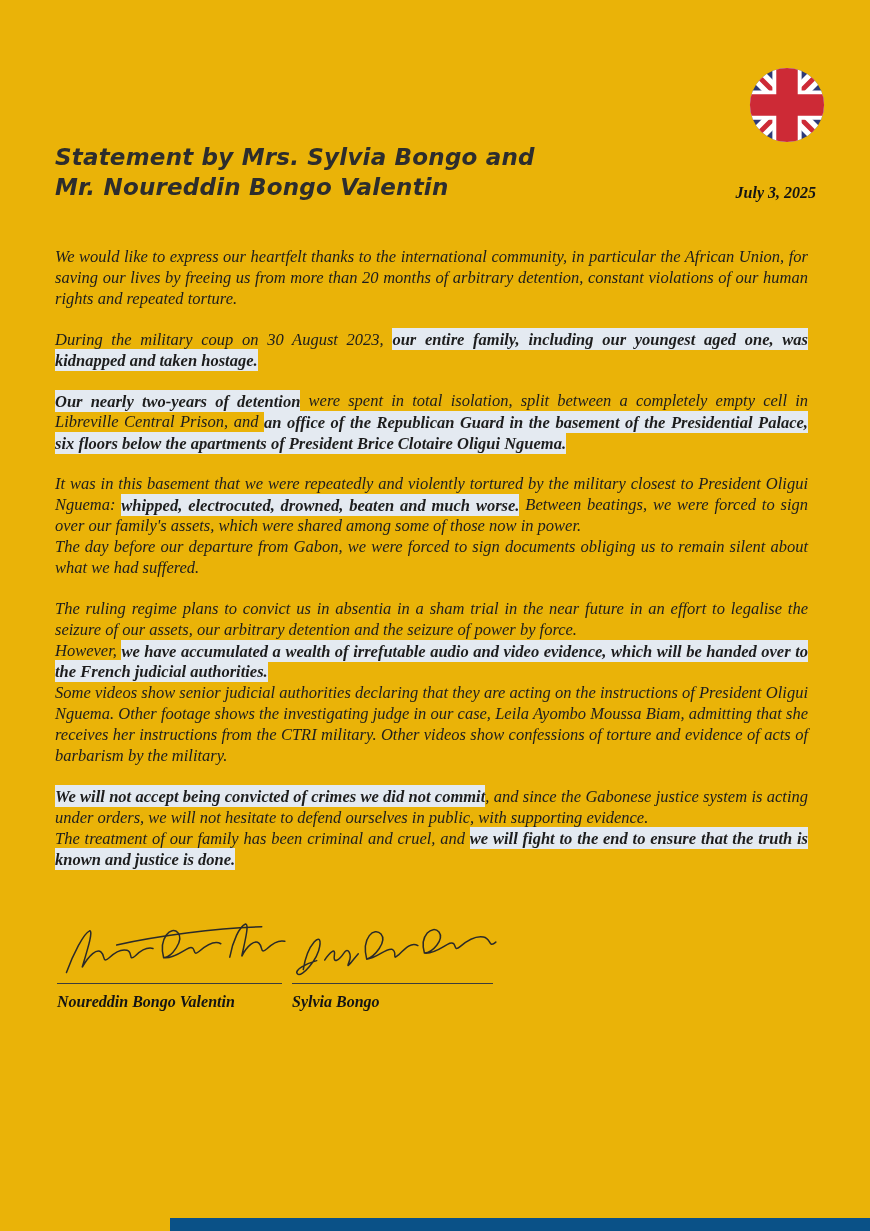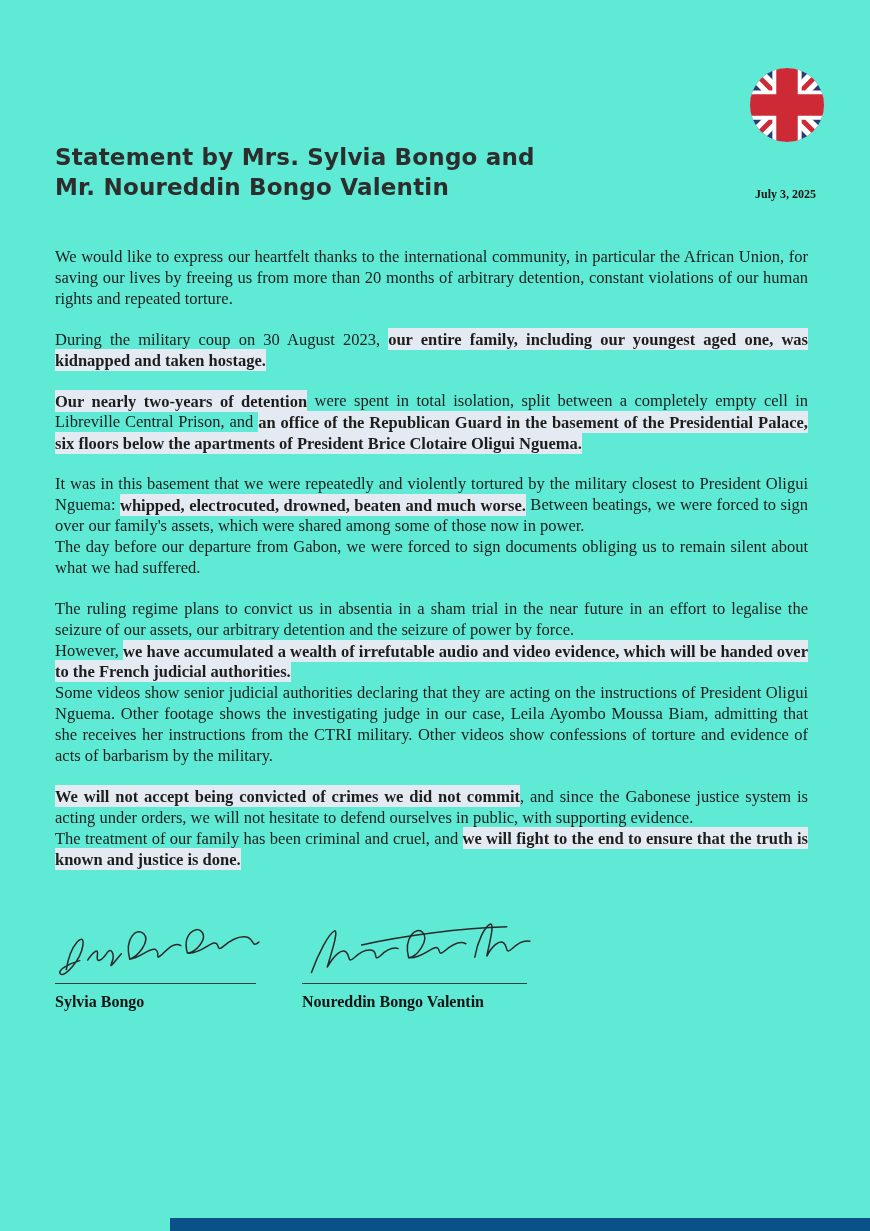--- a/index.html
+++ b/index.html
@@ -24,21 +24,21 @@
     font-family:"DejaVu Sans", sans-serif;
     font-weight:bold;
     font-size:23px;line-height:1.32;
     letter-spacing:0.2px;
     color:#2d2d2d;
     max-width:500px;
   }
   .date{
     font-family:"Liberation Serif", serif;
     font-weight:bold;
-    font-size:12px;
+    font-size:16px;
     color:#141414;
     white-space:nowrap;
     padding-bottom:1px;
     margin-top:27px;
   }
   .body{margin-top:44px;}
   .para{
     margin:0 8px 20px 0;
     text-align:justify;
     font-size:16.5px;
@@ -69,21 +69,21 @@
   }
   .bottom-bar{
     position:absolute;
     bottom:0;left:170px;right:0;
     height:13px;
   }
 </style>
 </head>
 <body>
 
-<div class="page" style="background: #5eead4; color: rgb(29, 29, 29);">
+<div class="page" style="background: #eab308; color: rgb(29, 29, 29); font-style: italic;">
 
   <div class="flag">
     <svg width="78" height="78" viewBox="0 0 80 80" aria-hidden="true">
       <defs>
           <clipPath id="fc">
             <circle cx="40" cy="40" r="38"></circle>
           </clipPath>
         </defs>
       <g clip-path="url(#fc)">
         <rect width="80" height="80" fill="#2e3a78"></rect>
@@ -105,47 +105,47 @@
     <div class="body">
         <p class="para"><span>We would like to express our heartfelt thanks to the international community, in particular the African Union, for saving our lives by freeing us from more than 20 months of arbitrary detention, constant violations of our human rights and repeated torture.</span></p>
         <p class="para"><span>During the military coup on 30 August 2023, </span><span class="hl" style="background: rgb(228, 234, 241);">our entire family, including our youngest aged one, was kidnapped and taken hostage.</span></p>
         <p class="para"><span class="hl" style="background: rgb(228, 234, 241);">Our nearly two-years of detention</span><span> were spent in total isolation, split between a completely empty cell in Libreville Central Prison, and </span><span class="hl" style="background: rgb(228, 234, 241);">an office of the Republican Guard in the basement of the Presidential Palace, six floors below the apartments of President Brice Clotaire Oligui Nguema.</span></p>
         <p class="para"><span>It was in this basement that we were repeatedly and violently tortured by the military closest to President Oligui Nguema: </span><span class="hl" style="background: rgb(228, 234, 241);">whipped, electrocuted, drowned, beaten and much worse.</span><span> Between beatings, we were forced to sign over our family's assets, which were shared among some of those now in power.</span><br><span>The day before our departure from Gabon, we were forced to sign documents obliging us to remain silent about what we had suffered.</span></p>
         <p class="para"><span>The ruling regime plans to convict us in absentia in a sham trial in the near future in an effort to legalise the seizure of our assets, our arbitrary detention and the seizure of power by force.</span><br><span>However, </span><span class="hl" style="background: rgb(228, 234, 241);">we have accumulated a wealth of irrefutable audio and video evidence, which will be handed over to the French judicial authorities.</span><br><span>Some videos show senior judicial authorities declaring that they are acting on the instructions of President Oligui Nguema. Other footage shows the investigating judge in our case, Leila Ayombo Moussa Biam, admitting that she receives her instructions from the CTRI military. Other videos show confessions of torture and evidence of acts of barbarism by the military.</span></p>
         <p class="para"><span class="hl" style="background: rgb(228, 234, 241);">We will not accept being convicted of crimes we did not commit</span><span>, and since the Gabonese justice system is acting under orders, we will not hesitate to defend ourselves in public, with supporting evidence.</span><br><span>The treatment of our family has been criminal and cruel, and </span><span class="hl" style="background: rgb(228, 234, 241);">we will fight to the end to ensure that the truth is known and justice is done.</span></p>
       </div>
 
     <div class="signatures">
+      <div class="sig-col right">
+        <div class="sig-script">
+          <svg width="235" height="62" viewBox="0 0 235 62">
+            <g fill="none" stroke="#2a2a2a" stroke-width="1.5" stroke-linecap="round" transform="rotate(-4 117 31)">
+              <path d="M8,48 C16,30 28,10 34,8 C38,8 30,28 24,44 C32,32 40,26 44,30 C48,34 44,42 52,36 C58,31 64,28 70,30 C76,32 70,42 78,36 C84,31 90,28 96,30"></path>
+              <path d="M106,40 C102,20 116,8 122,16 C128,24 114,40 106,40 C116,42 126,34 132,32 C140,30 134,42 142,36 C150,30 158,26 164,30"></path>
+              <path d="M172,44 C176,28 184,14 190,12 C194,12 188,30 184,44 C190,34 198,28 202,32 C206,36 202,44 210,38 C216,33 222,30 228,32"></path>
+              <path d="M60,24 C100,18 160,14 206,16"></path>
+            </g>
+          </svg>
+        </div>
+        <hr class="sig-line">
+        <div class="sig-name">Noureddin Bongo Valentin</div>
+      </div>
       <div class="sig-col left">
         <div class="sig-script">
           <svg width="210" height="62" viewBox="0 0 210 62">
             <g fill="none" stroke="#2a2a2a" stroke-width="1.5" stroke-linecap="round" transform="rotate(-4 105 31)">
               <path d="M10,46 C16,20 32,8 28,24 C25,37 8,54 4,50 C0,46 14,40 24,38"></path>
               <path d="M32,38 C38,30 44,26 42,34 C40,42 46,40 52,32 C56,26 60,34 56,42 C52,50 60,40 66,34"></path>
               <path d="M74,40 C70,18 84,8 90,16 C96,24 82,38 74,40 C84,40 94,30 100,32 C106,35 98,44 106,38 C114,31 120,26 126,30"></path>
               <path d="M132,38 C128,20 142,10 148,18 C153,26 140,38 132,38 C142,40 152,32 158,30 C166,28 160,40 168,34 C176,28 184,24 192,26 C200,28 196,38 204,32"></path>
             </g>
           </svg>
         </div>
         <hr class="sig-line">
         <div class="sig-name">Sylvia Bongo</div>
       </div>
-      <div class="sig-col right">
-        <div class="sig-script">
-          <svg width="235" height="62" viewBox="0 0 235 62">
-            <g fill="none" stroke="#2a2a2a" stroke-width="1.5" stroke-linecap="round" transform="rotate(-4 117 31)">
-              <path d="M8,48 C16,30 28,10 34,8 C38,8 30,28 24,44 C32,32 40,26 44,30 C48,34 44,42 52,36 C58,31 64,28 70,30 C76,32 70,42 78,36 C84,31 90,28 96,30"></path>
-              <path d="M106,40 C102,20 116,8 122,16 C128,24 114,40 106,40 C116,42 126,34 132,32 C140,30 134,42 142,36 C150,30 158,26 164,30"></path>
-              <path d="M172,44 C176,28 184,14 190,12 C194,12 188,30 184,44 C190,34 198,28 202,32 C206,36 202,44 210,38 C216,33 222,30 228,32"></path>
-              <path d="M60,24 C100,18 160,14 206,16"></path>
-            </g>
-          </svg>
-        </div>
-        <hr class="sig-line">
-        <div class="sig-name">Noureddin Bongo Valentin</div>
-      </div>
     </div>
 
   </div>
 
   <div class="bottom-bar" style="background: rgb(10, 81, 135);"></div>
 
 </div>
 
 </body></html>

